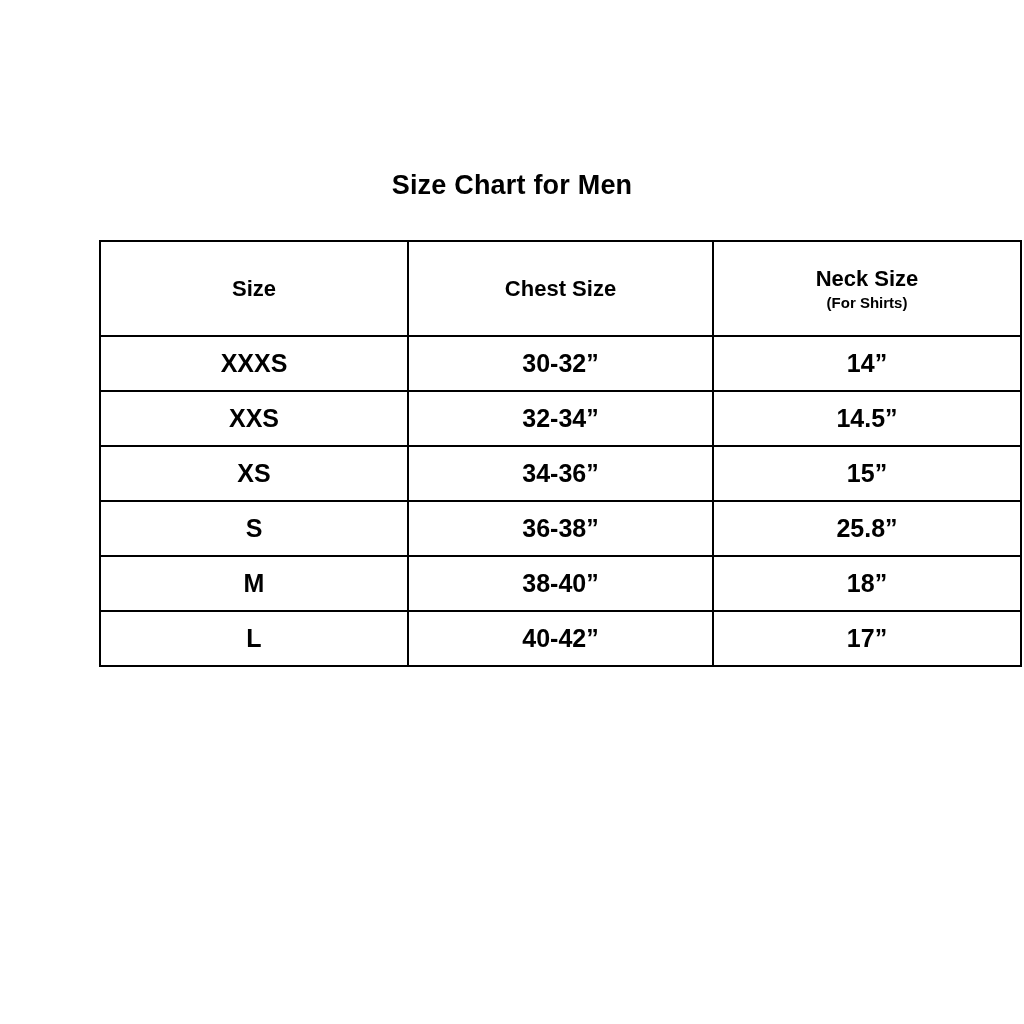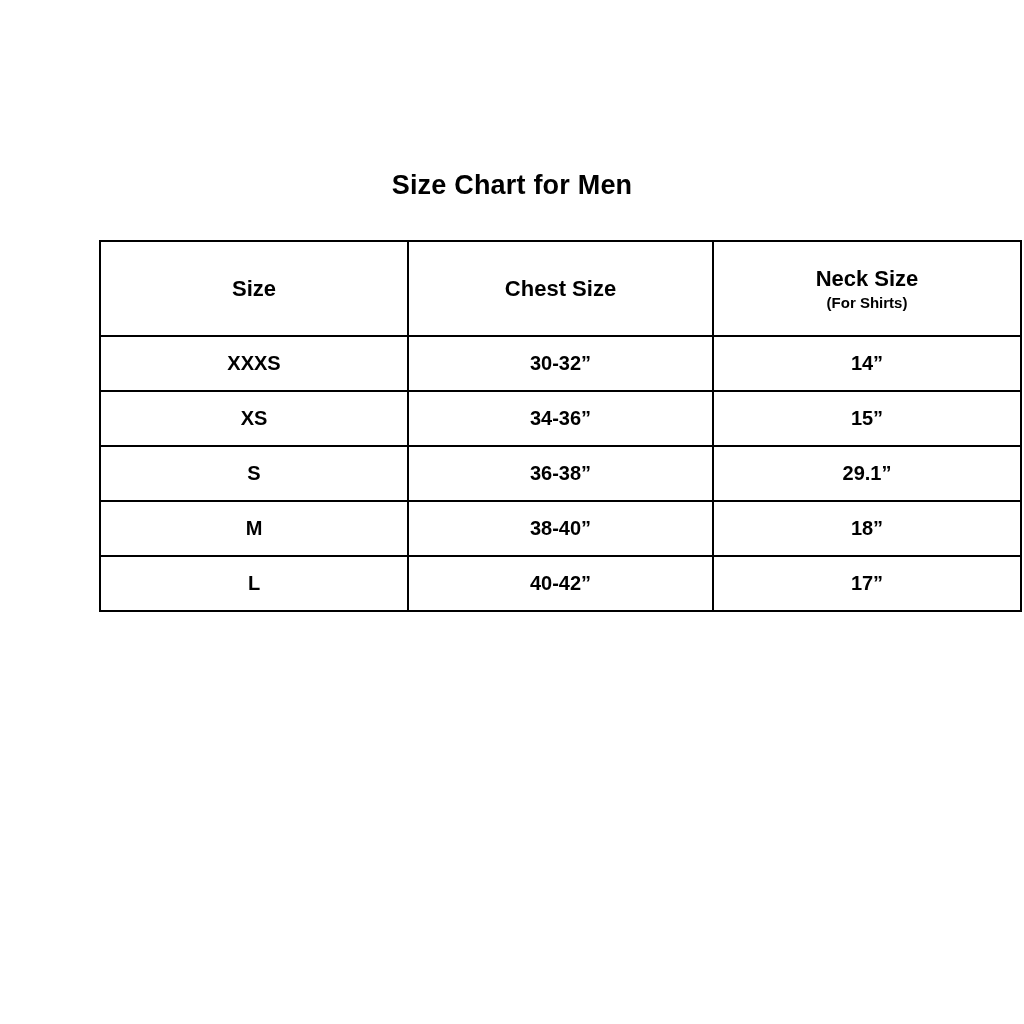--- a/index.html
+++ b/index.html
@@ -47,21 +47,21 @@
   }
   table.size-chart col.c1 { width: 308px; }
   table.size-chart col.c2 { width: 305px; }
   table.size-chart col.c3 { width: 308px; }
   table.size-chart th,
   table.size-chart td {
     border: 2px solid #000000;
     text-align: center;
     vertical-align: middle;
     font-weight: bold;
-    font-size: 20px;
+    font-size: 25px;
     padding: 0;
   }
   table.size-chart thead th {
     height: 93px;
     font-size: 22px;
     line-height: 1.35;
   }
   table.size-chart tbody td {
     height: 53px;
   }
@@ -99,28 +99,33 @@
           </th>
         </tr>
       </thead>
       <tbody>
         <tr>
           <td>XXXS</td>
           <td>30-32”</td>
           <td>14”</td>
         </tr>
         <tr>
+          <td>XXS</td>
+          <td>32-34”</td>
+          <td>14.5”</td>
+        </tr>
+        <tr>
           <td>XS</td>
           <td>34-36”</td>
           <td>15”</td>
         </tr>
         <tr>
           <td>S</td>
           <td>36-38”</td>
-          <td>29.1”</td>
+          <td>25.8”</td>
         </tr>
         <tr>
           <td>M</td>
           <td>38-40”</td>
           <td>18”</td>
         </tr>
         <tr>
           <td>L</td>
           <td>40-42”</td>
           <td>17”</td>

